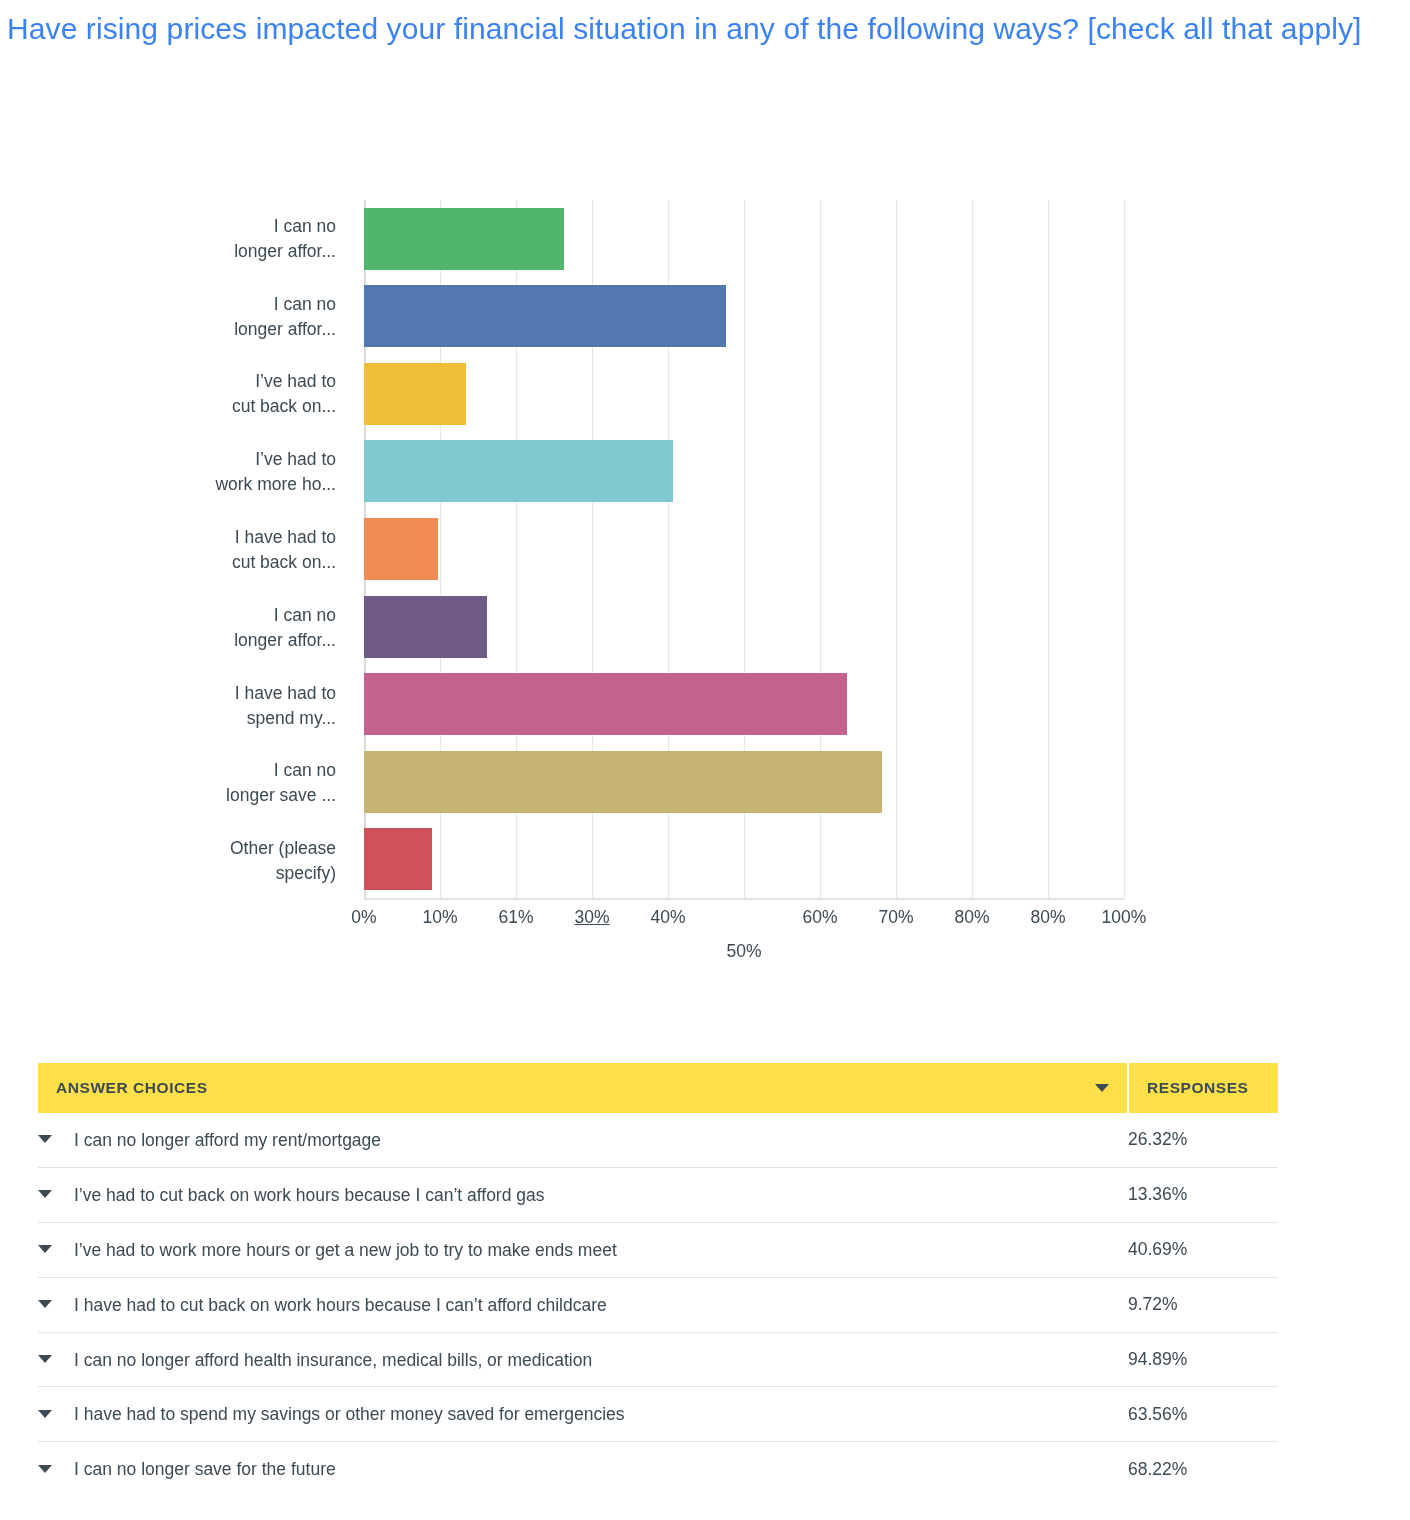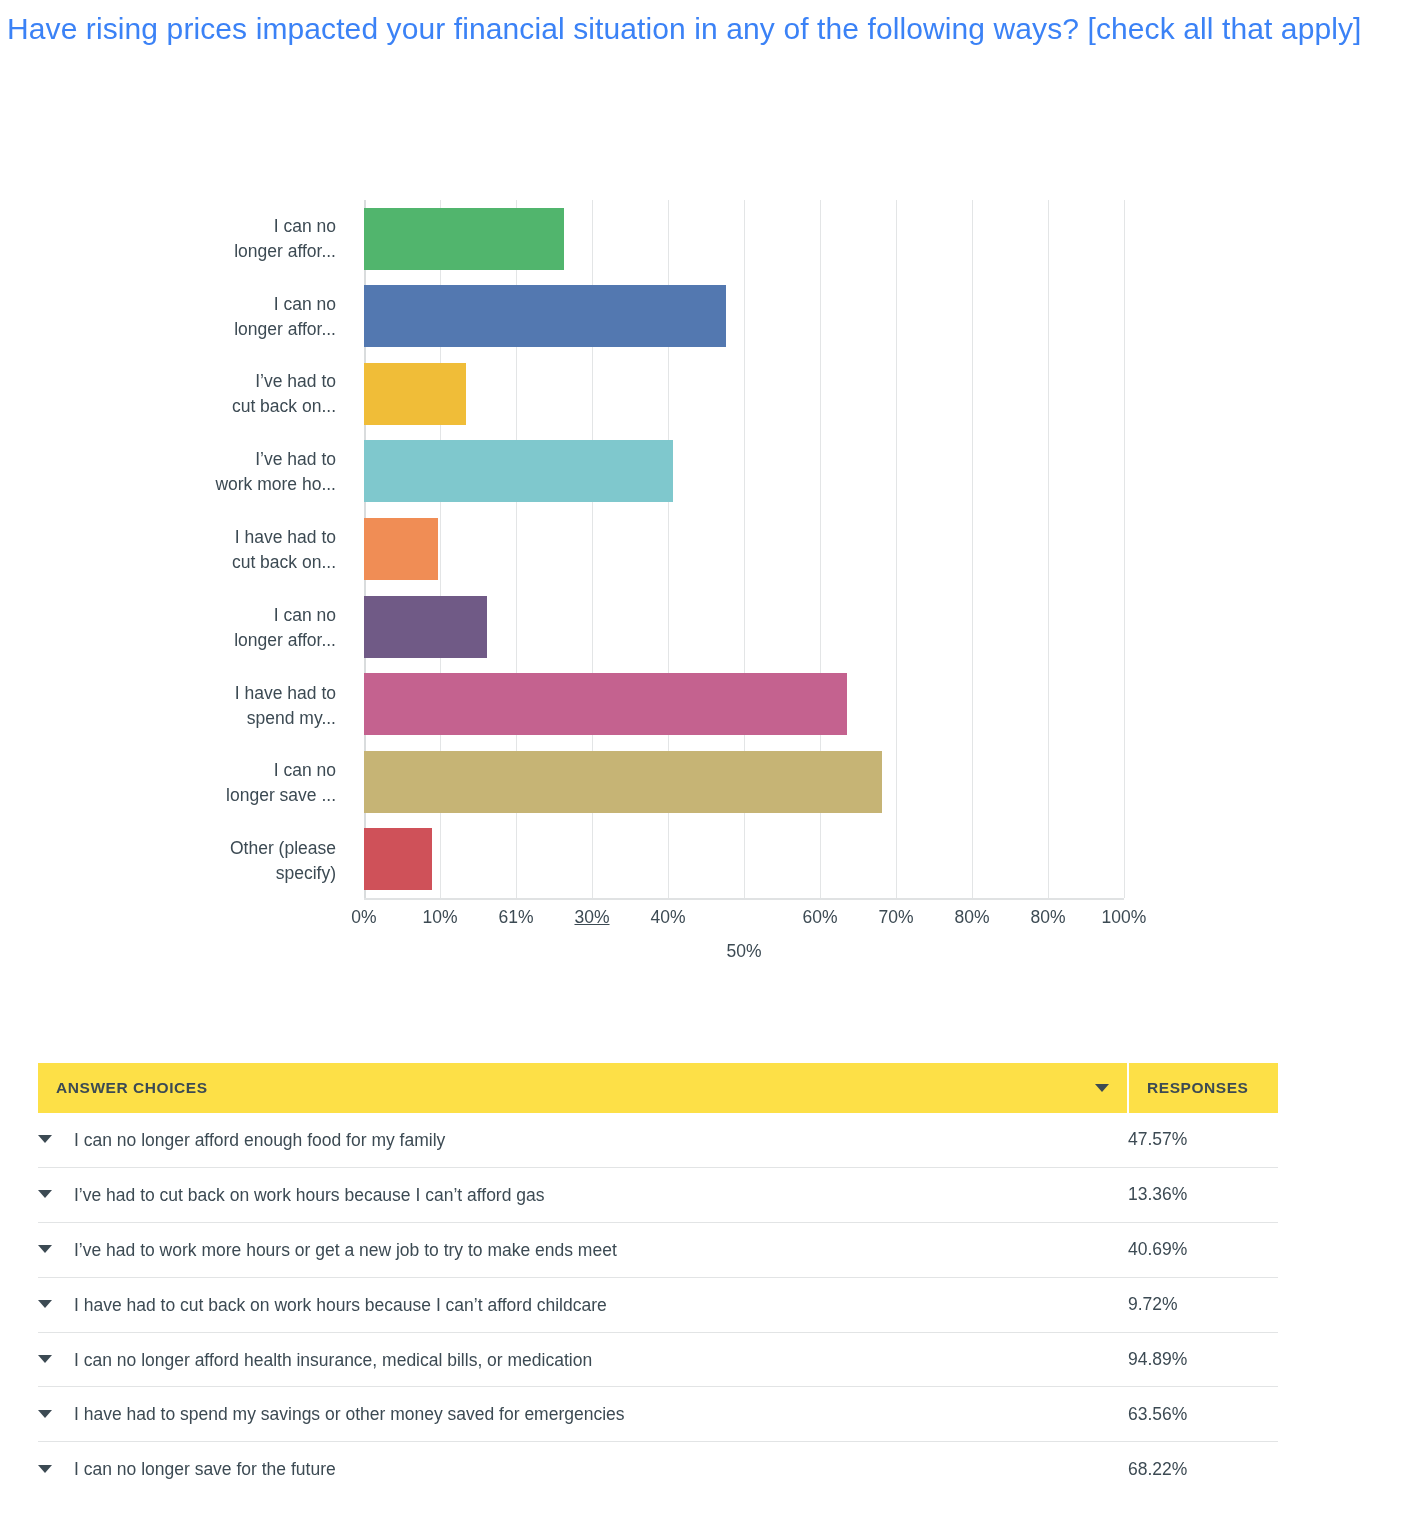--- a/index.html
+++ b/index.html
@@ -291,22 +291,22 @@
           <span>ANSWER CHOICES</span>
           <span class="header-caret"></span>
         </th>
         <th class="th-responses">
           <span>RESPONSES</span>
         </th>
       </tr>
     </thead>
     <tbody>
         <tr>
-          <td class="td-choice"><span class="row-caret"></span><span class="choice-text">I can no longer afford enough food for my family</span></td>
-          <td class="td-value">47.57%</td>
+          <td class="td-choice"><span class="row-caret"></span><span class="choice-text">I can no longer afford my rent/mortgage</span></td>
+          <td class="td-value">26.32%</td>
         </tr>
         <tr>
           <td class="td-choice"><span class="row-caret"></span><span class="choice-text">I’ve had to cut back on work hours because I can’t afford gas</span></td>
           <td class="td-value">13.36%</td>
         </tr>
         <tr>
           <td class="td-choice"><span class="row-caret"></span><span class="choice-text">I’ve had to work more hours or get a new job to try to make ends meet</span></td>
           <td class="td-value">40.69%</td>
         </tr>
         <tr>

